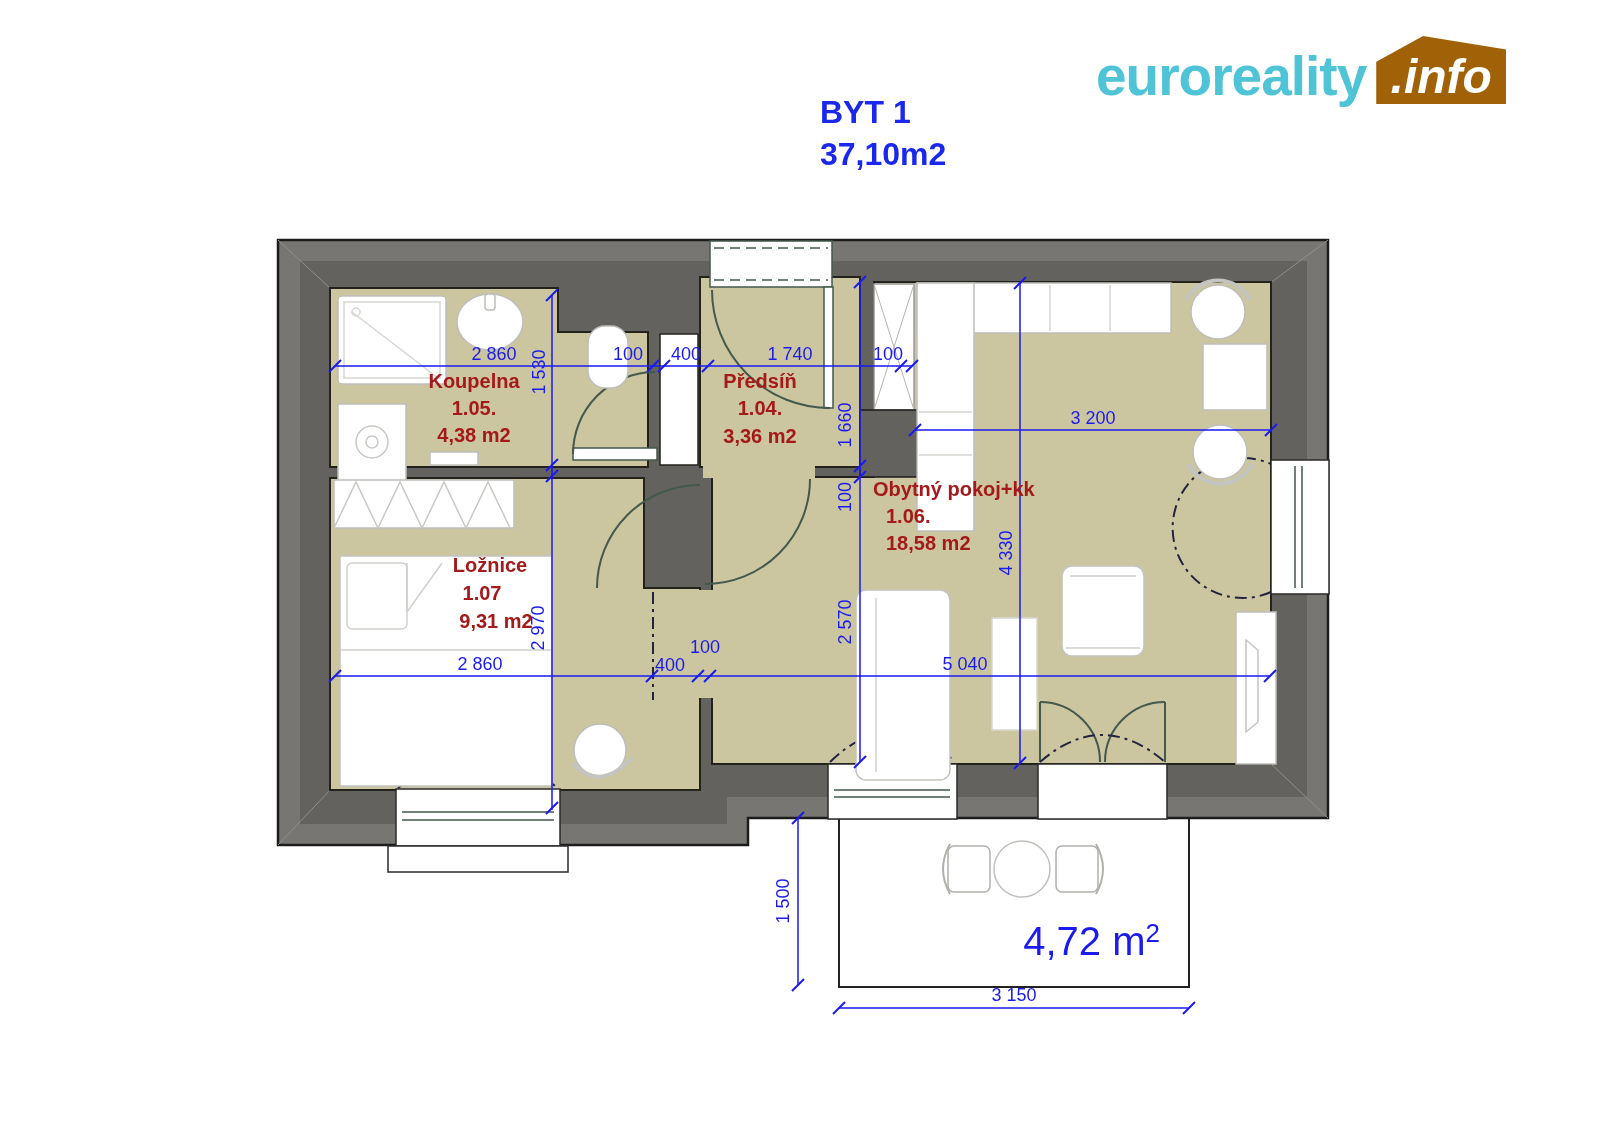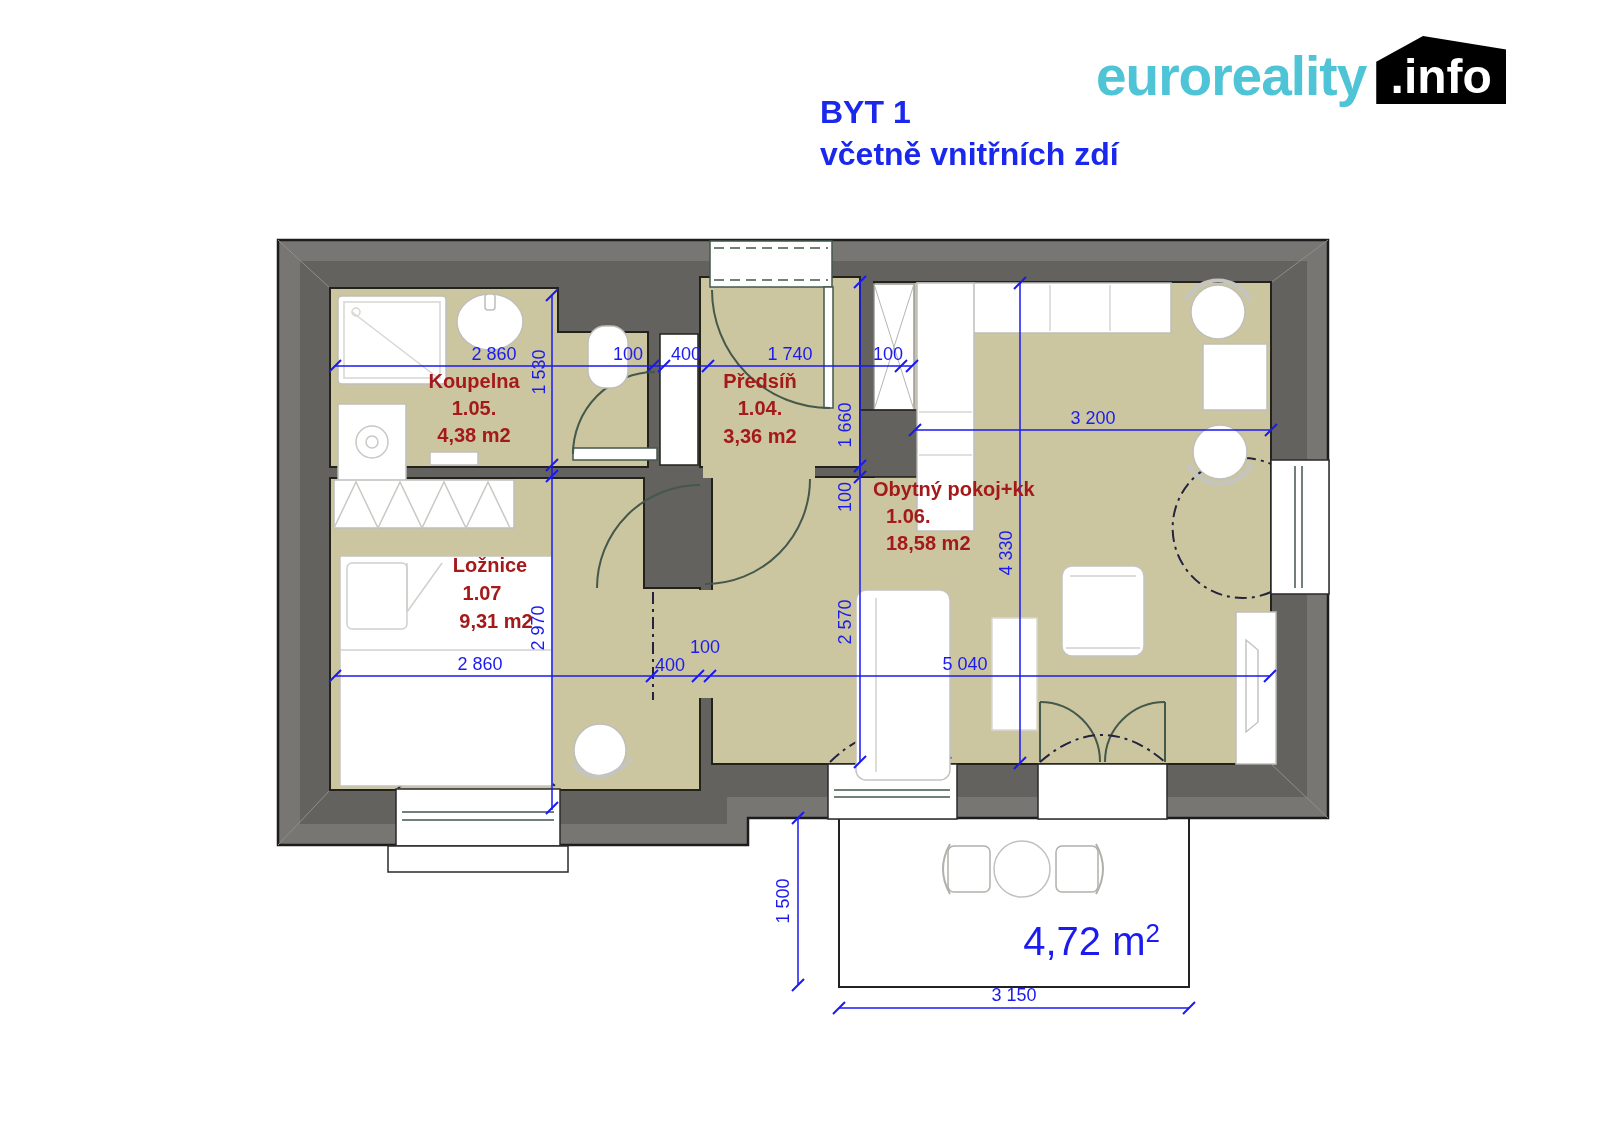--- a/index.html
+++ b/index.html
@@ -11,23 +11,23 @@
   .dim-text{font-family:"Liberation Sans","DejaVu Sans",sans-serif;font-size:18px;fill:#1b1bf0;}
   .room-text{font-family:"Liberation Sans","DejaVu Sans",sans-serif;font-size:20px;font-weight:bold;fill:#a41919;}
   .terrace-text{font-family:"Liberation Sans","DejaVu Sans",sans-serif;font-size:40px;fill:#1b1bf0;}
   #title-block{
     position:absolute;left:820px;top:92px;color:#1a28ee;font-weight:bold;
     font-size:32px;line-height:1.30;white-space:nowrap;
   }
   #logo{position:absolute;left:1096px;top:36px;display:flex;align-items:flex-end;gap:10px;}
   #logo .brand{color:#4fc4d6;font-weight:bold;font-size:55px;line-height:1;letter-spacing:-1px;}
   #logo .badge{
-    width:130px;height:68px;background:#000000;
+    width:130px;height:68px;background:#a16207;
     clip-path:polygon(0 38%, 36% 0, 100% 20%, 100% 100%, 0 100%);
-    display:flex;align-items:flex-end;justify-content:center;
+    display:flex;align-items:flex-end;justify-content:center;font-style:italic;
   }
   #logo .badge span{color:#ffffff;font-weight:bold;font-size:48px;line-height:1;padding-bottom:3px;}
 </style>
 </head>
 <body>
 
 <svg id="plan-svg" width="1600" height="1136" viewBox="0 0 1600 1136" xmlns="http://www.w3.org/2000/svg">
 
   <g>
     <rect x="839" y="800" width="350" height="187" fill="#ffffff" stroke="#222222" stroke-width="2"></rect>
@@ -179,21 +179,21 @@
     <text class="room-text" x="496" y="628" text-anchor="middle">9,31 m2</text>
 
     <text class="room-text" x="873" y="496">Obytný pokoj+kk</text>
     <text class="room-text" x="886" y="523">1.06.</text>
     <text class="room-text" x="886" y="550">18,58 m2</text>
   </g>
 </svg>
 
 <div id="title-block">
   <div>BYT 1</div>
-  <div>včetně vnitřních zdí</div>
+  <div>37,10m2</div>
 </div>
 
 <div id="logo">
   <span class="brand">euroreality</span>
   <div class="badge">
     <span>.info</span>
   </div>
 </div>
 
 </body></html>

